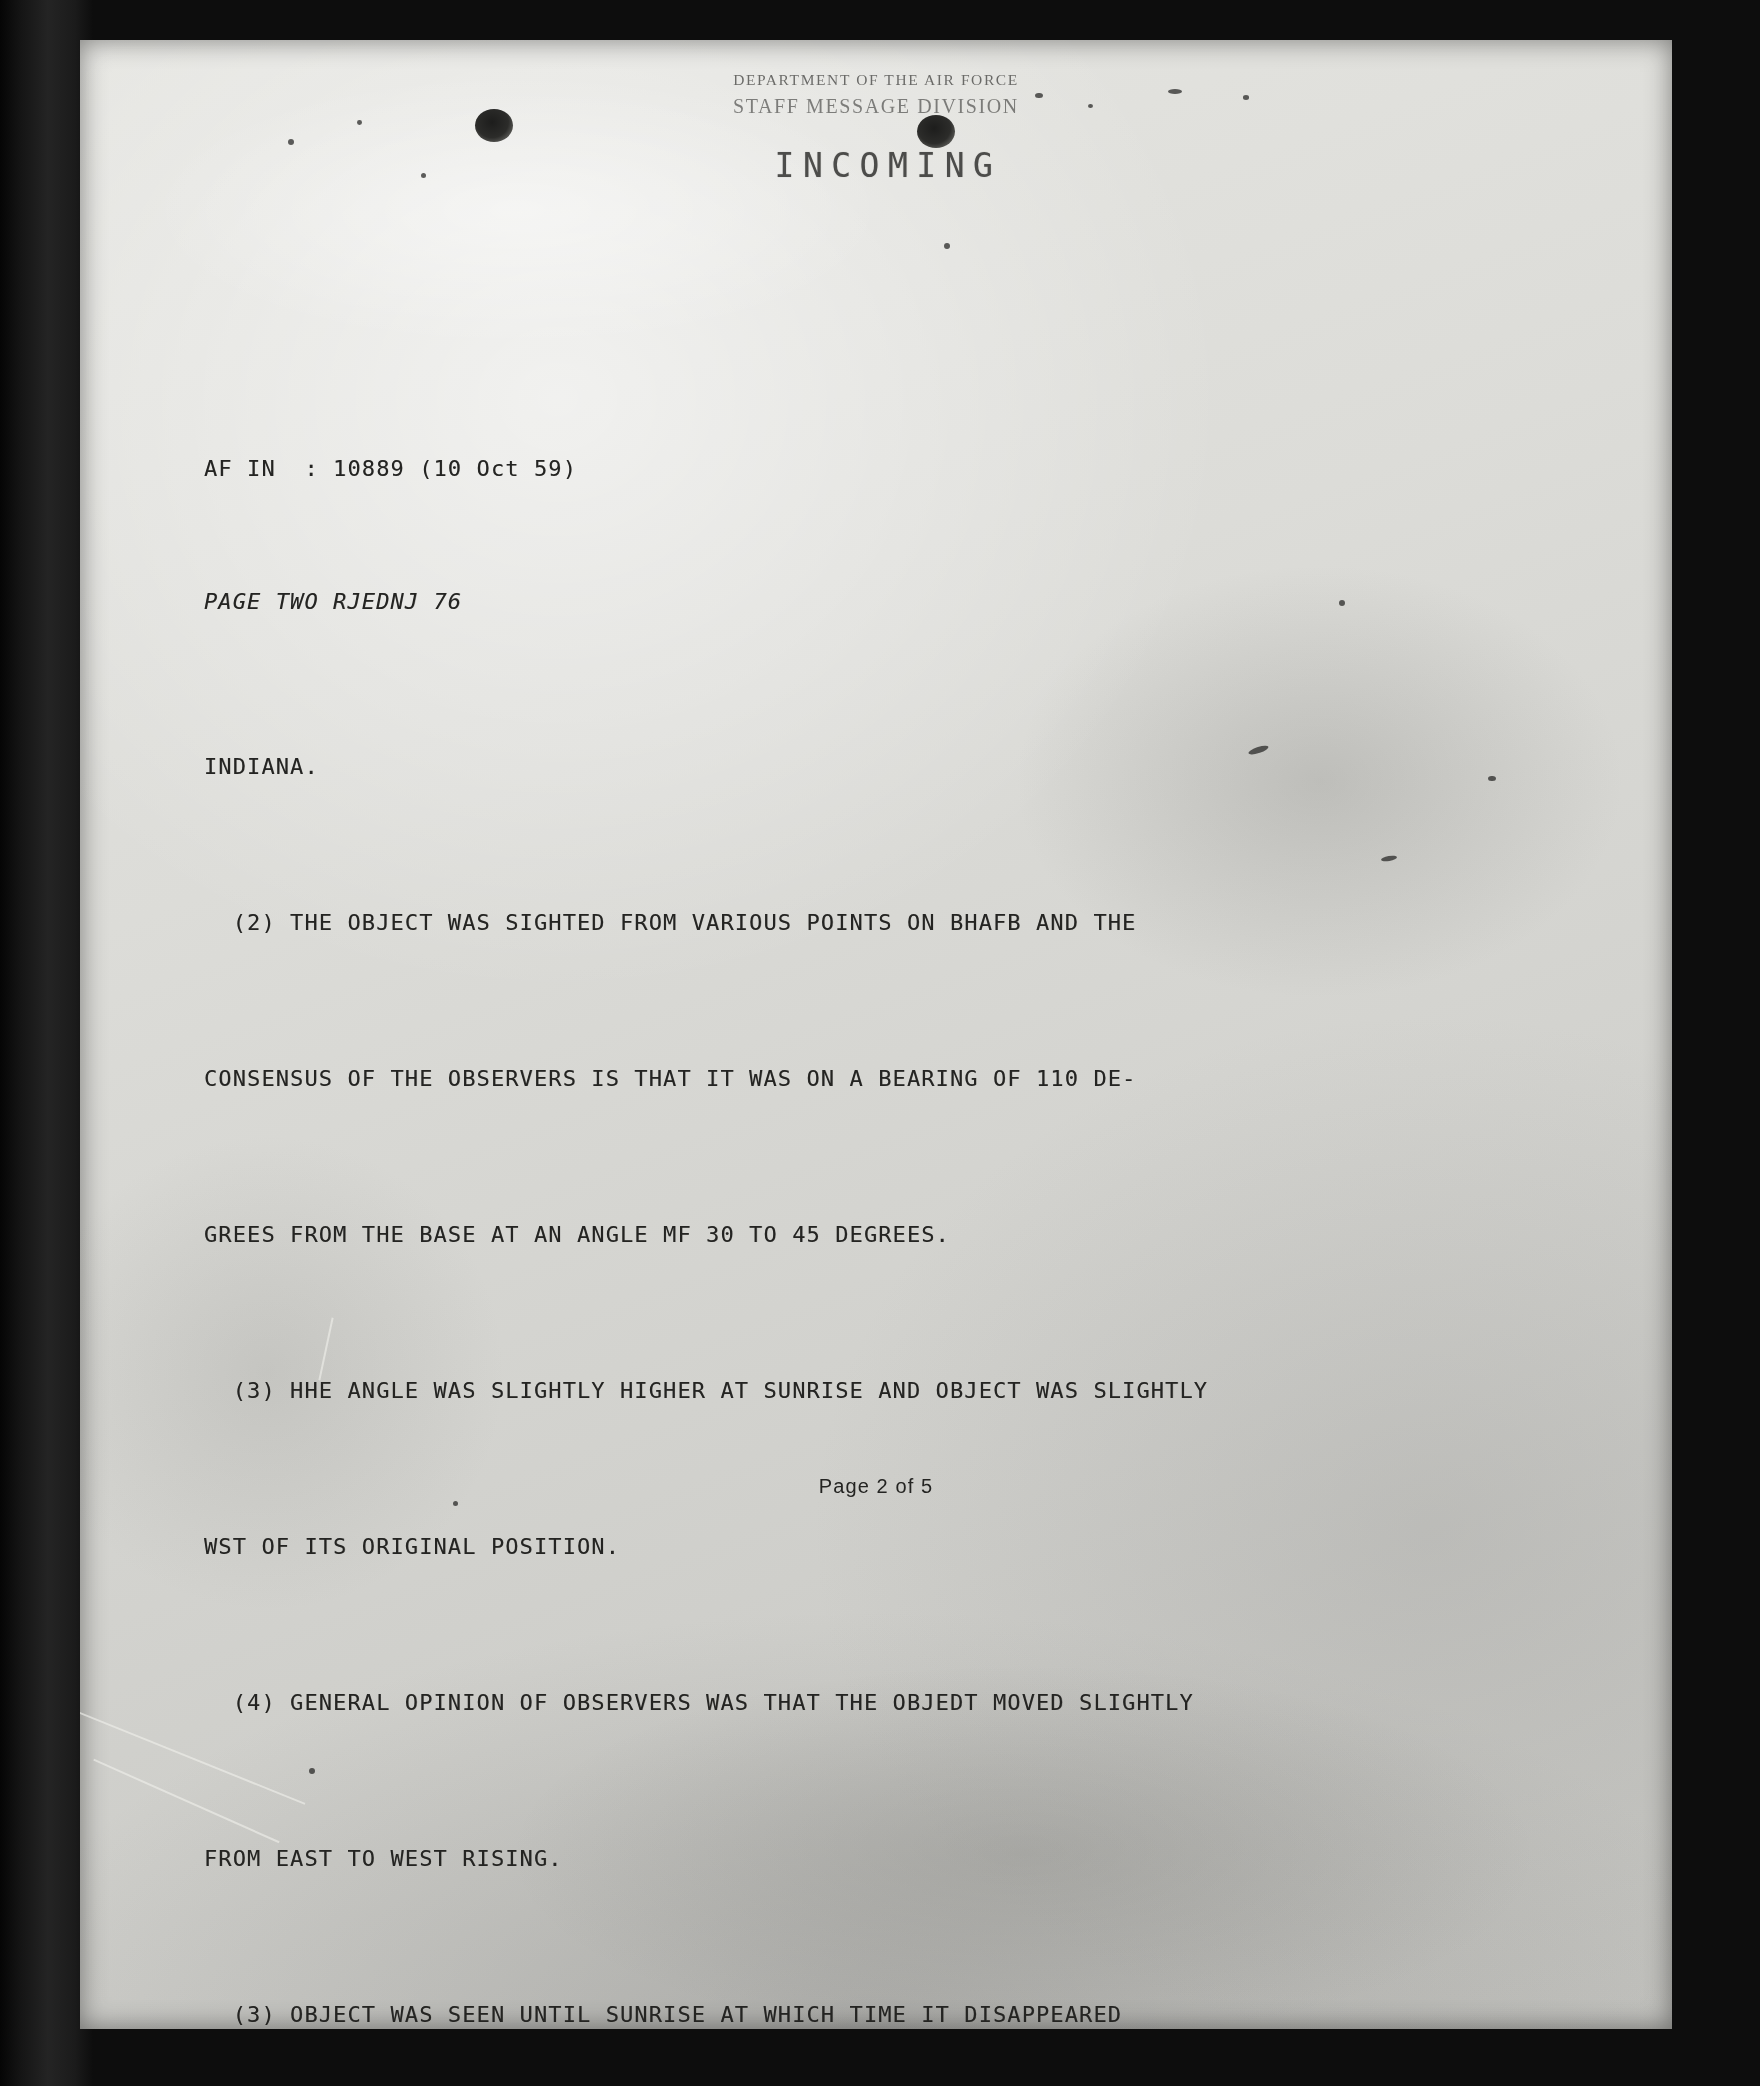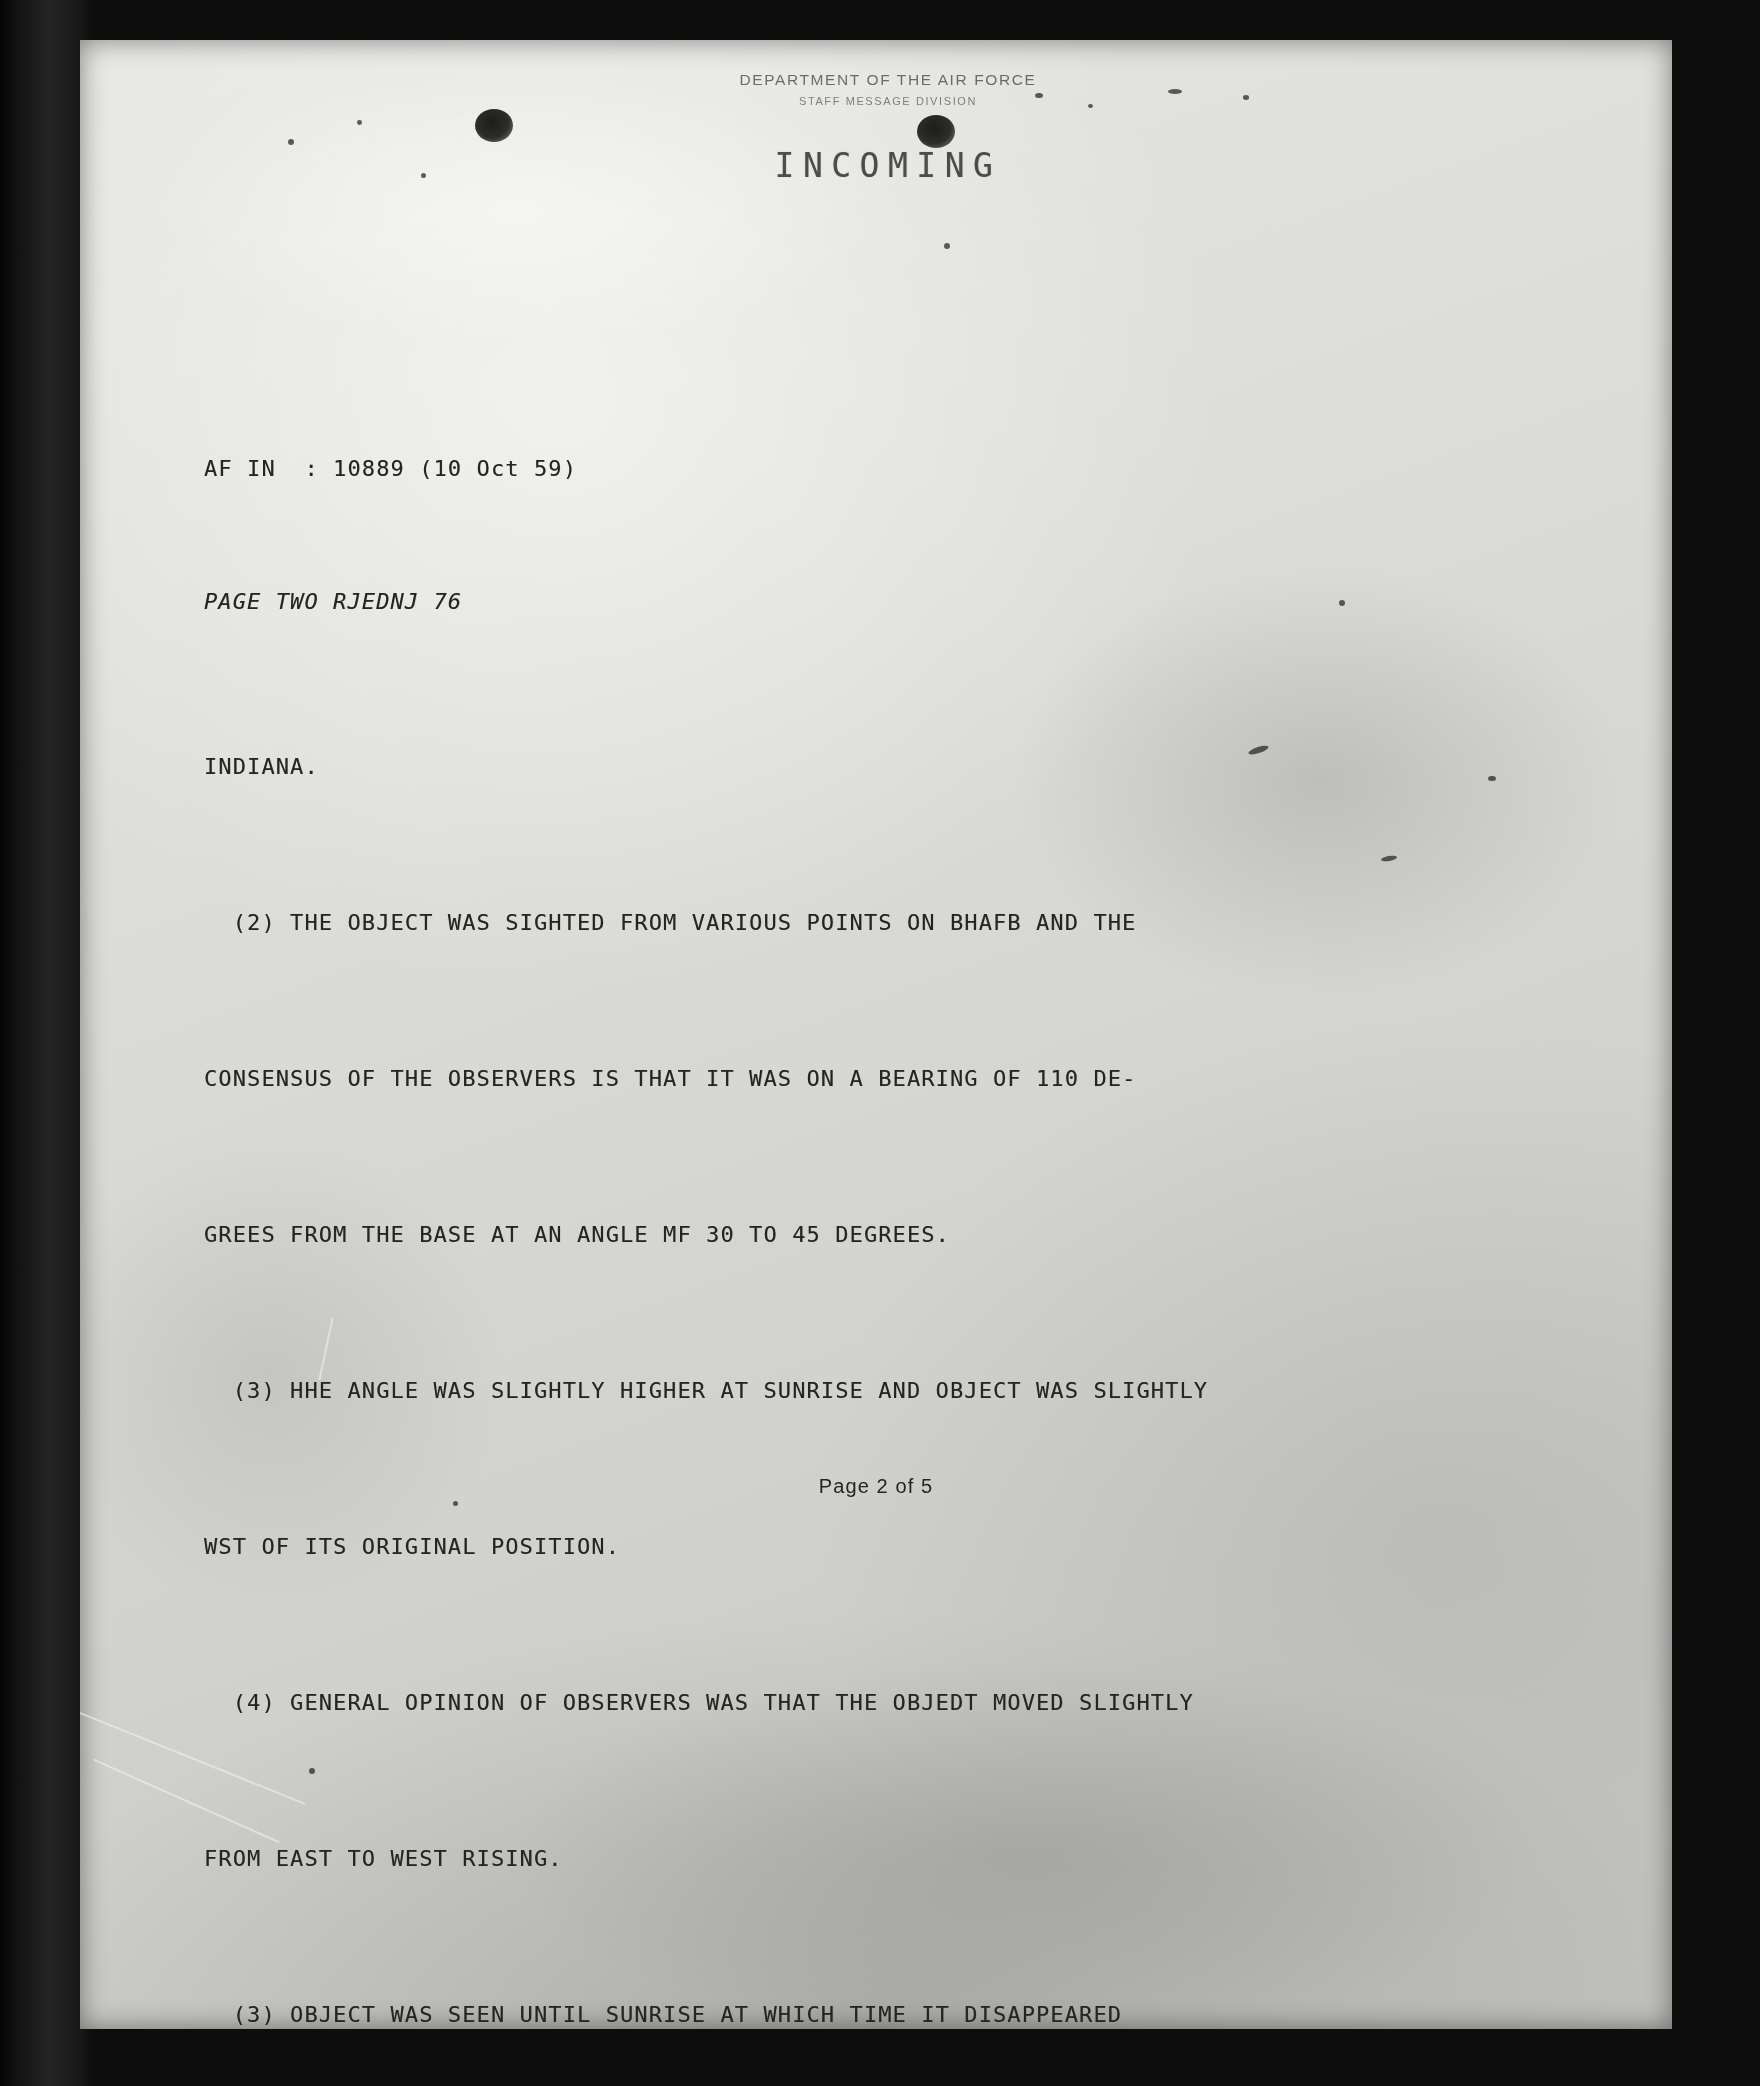--- a/index.html
+++ b/index.html
@@ -80,27 +80,26 @@
     width: 100%;
     height: 100%;
   }
 
   .hdr-block {
     position: absolute;
     left: 0;
     width: 100%;
     text-align: center;
     color: #3b3b39;
-    font-family: Liberation Sans, sans-serif;
+    font-family: Liberation Serif, serif;
     letter-spacing: 1.1px;
     opacity: 0.72;
-    padding-left: 12px;
   }
   .hdr1 { top: 31px; font-size: 15.5px; letter-spacing: 1.6px; }
-  .hdr2 { top: 55px; font-size: 11px; letter-spacing: 1.6px; opacity: 0.62; }
+  .hdr2 { top: 55px; font-size: 20px; letter-spacing: 1.6px; opacity: 0.62; }
   .hdr3 { top: 79px; font-size: 13.3px; letter-spacing: 1.6px; opacity: 0.45; }
 
   .incoming {
     position: absolute;
     top: 106px;
     left: 12px;
     width: 100%;
     text-align: center;
     font-family: "DejaVu Sans Mono", monospace;
     font-size: 33px;

